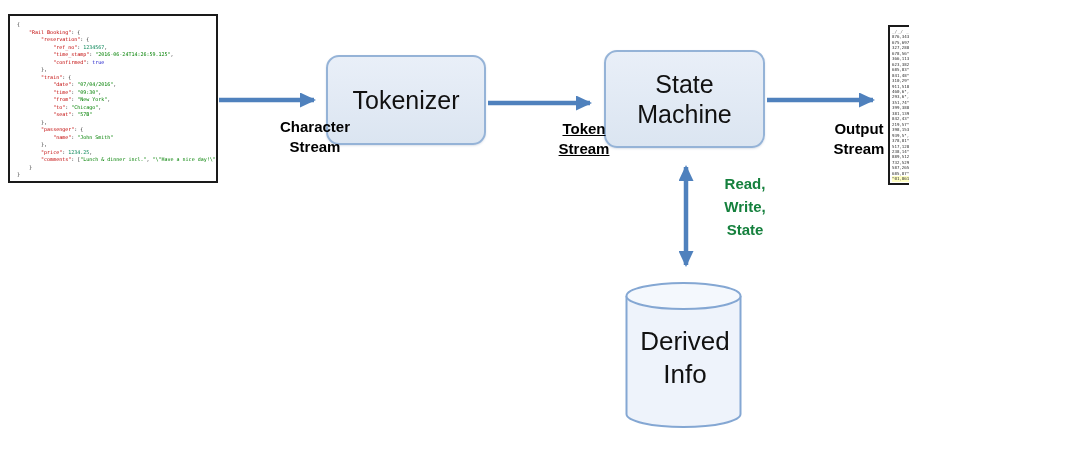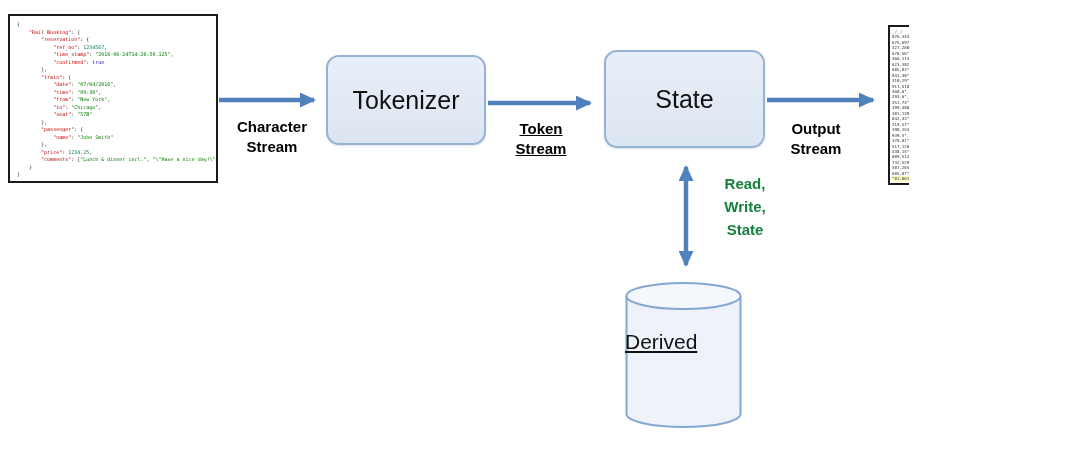--- a/index.html
+++ b/index.html
@@ -31,26 +31,26 @@
   .proc-box{position:absolute;box-sizing:border-box;border:2.5px solid #95b3d7;
             border-radius:13px;background:linear-gradient(180deg,#e9eff8 0%,#dbe5f1 100%);
             display:flex;flex-direction:column;align-items:center;justify-content:center;
             color:#111;box-shadow:0 1px 2px rgba(120,140,170,.25);}
   .proc-box .node-label{font-size:25px;line-height:30px;text-align:center;}
   .box-tokenizer{left:326px;top:55px;width:160px;height:90px;}
   .box-state{left:604px;top:50px;width:161px;height:98px;}
 
   
   .cyl-wrap{position:absolute;left:625px;top:281px;width:120px;height:148px;}
-  .cyl-text{position:absolute;left:0;top:44px;width:120px;
-            font-size:21px;line-height:33px;color:#111;text-decoration:underline;}
+  .cyl-text{position:absolute;left:0;top:44px;width:120px;text-align:center;
+            font-size:26px;line-height:33px;color:#111;}
 
   
   .stream-label{position:absolute;width:110px;text-align:center;color:#000;
-                font-size:15px;line-height:20px;font-weight:700;}
+                font-size:15px;line-height:20px;font-weight:700;padding-left:43px;}
   .lbl-char{left:217px;top:117px;}
   .lbl-token{left:486px;top:119px;text-decoration:underline;}
   .lbl-output{left:761px;top:119px;}
   .lbl-rwus{left:700px;top:172px;width:90px;text-align:center;color:#15803d;
             position:absolute;font-size:15px;line-height:23px;font-weight:700;}
 
   .arrow-layer{position:absolute;left:0;top:0;width:1076px;height:455px;pointer-events:none;}
 </style>
 </head>
 <body>
@@ -94,20 +94,21 @@
     <line x1="767" y1="100" x2="873" y2="100" stroke="#4f81bd" stroke-width="4.5" marker-end="url(#ah)"></line>
     <line x1="686" y1="167" x2="686" y2="265" stroke="#4f81bd" stroke-width="4.5" marker-start="url(#ah)" marker-end="url(#ah)"></line>
   </svg>
 
   <div class="proc-box box-tokenizer">
     <div class="node-label">Tokenizer</div>
   </div>
 
   <div class="proc-box box-state">
     <div class="node-label">State</div>
+    <div class="node-label">Machine</div>
   </div>
 
   <div class="output-box">
     <div>
         <div class="out-line out-head">_/_/ _/_/_/ _/ _/_/ _/_/ _/ _/_/_/ _/_/ _/ _/_/ _/_/ _/_/ _/ _/</div>
         <div class="out-line">876,343","065,512",0.32,"224,23","225,037","088,639,2",0.44,0.00,~</div>
         <div class="out-line">675,697","017,095",0.34,"385,29","982,492,","790,383,4",2.31,7.06,~</div>
         <div class="out-line">327,288,","371,074",0.34,"341,06","698,254,1","479,588,6",0.36,2.43,~</div>
         <div class="out-line">678,56","835,987",0.22,"743,6","485,86","711,629,1",2.31,0.06,~</div>
         <div class="out-line">366,113","378,285",2.32,"354,4","844,319","772,868",0.31,4.36,~</div>
@@ -154,16 +155,17 @@
     <div>State</div>
   </div>
 
   <div class="cyl-wrap">
     <svg width="120" height="148" viewBox="0 0 120 148">
       <path d="M1.5,15 L1.5,133 A57,13 0 0 0 115.5,133 L115.5,15" fill="#eef3fb" stroke="#84a7d3" stroke-width="2"></path>
       <ellipse cx="58.5" cy="15" rx="57" ry="13" fill="#f4f8fd" stroke="#84a7d3" stroke-width="2"></ellipse>
     </svg>
     <div class="cyl-text">
       <div>Derived</div>
+      <div>Info</div>
     </div>
   </div>
 
 </div>
 
 </body></html>

